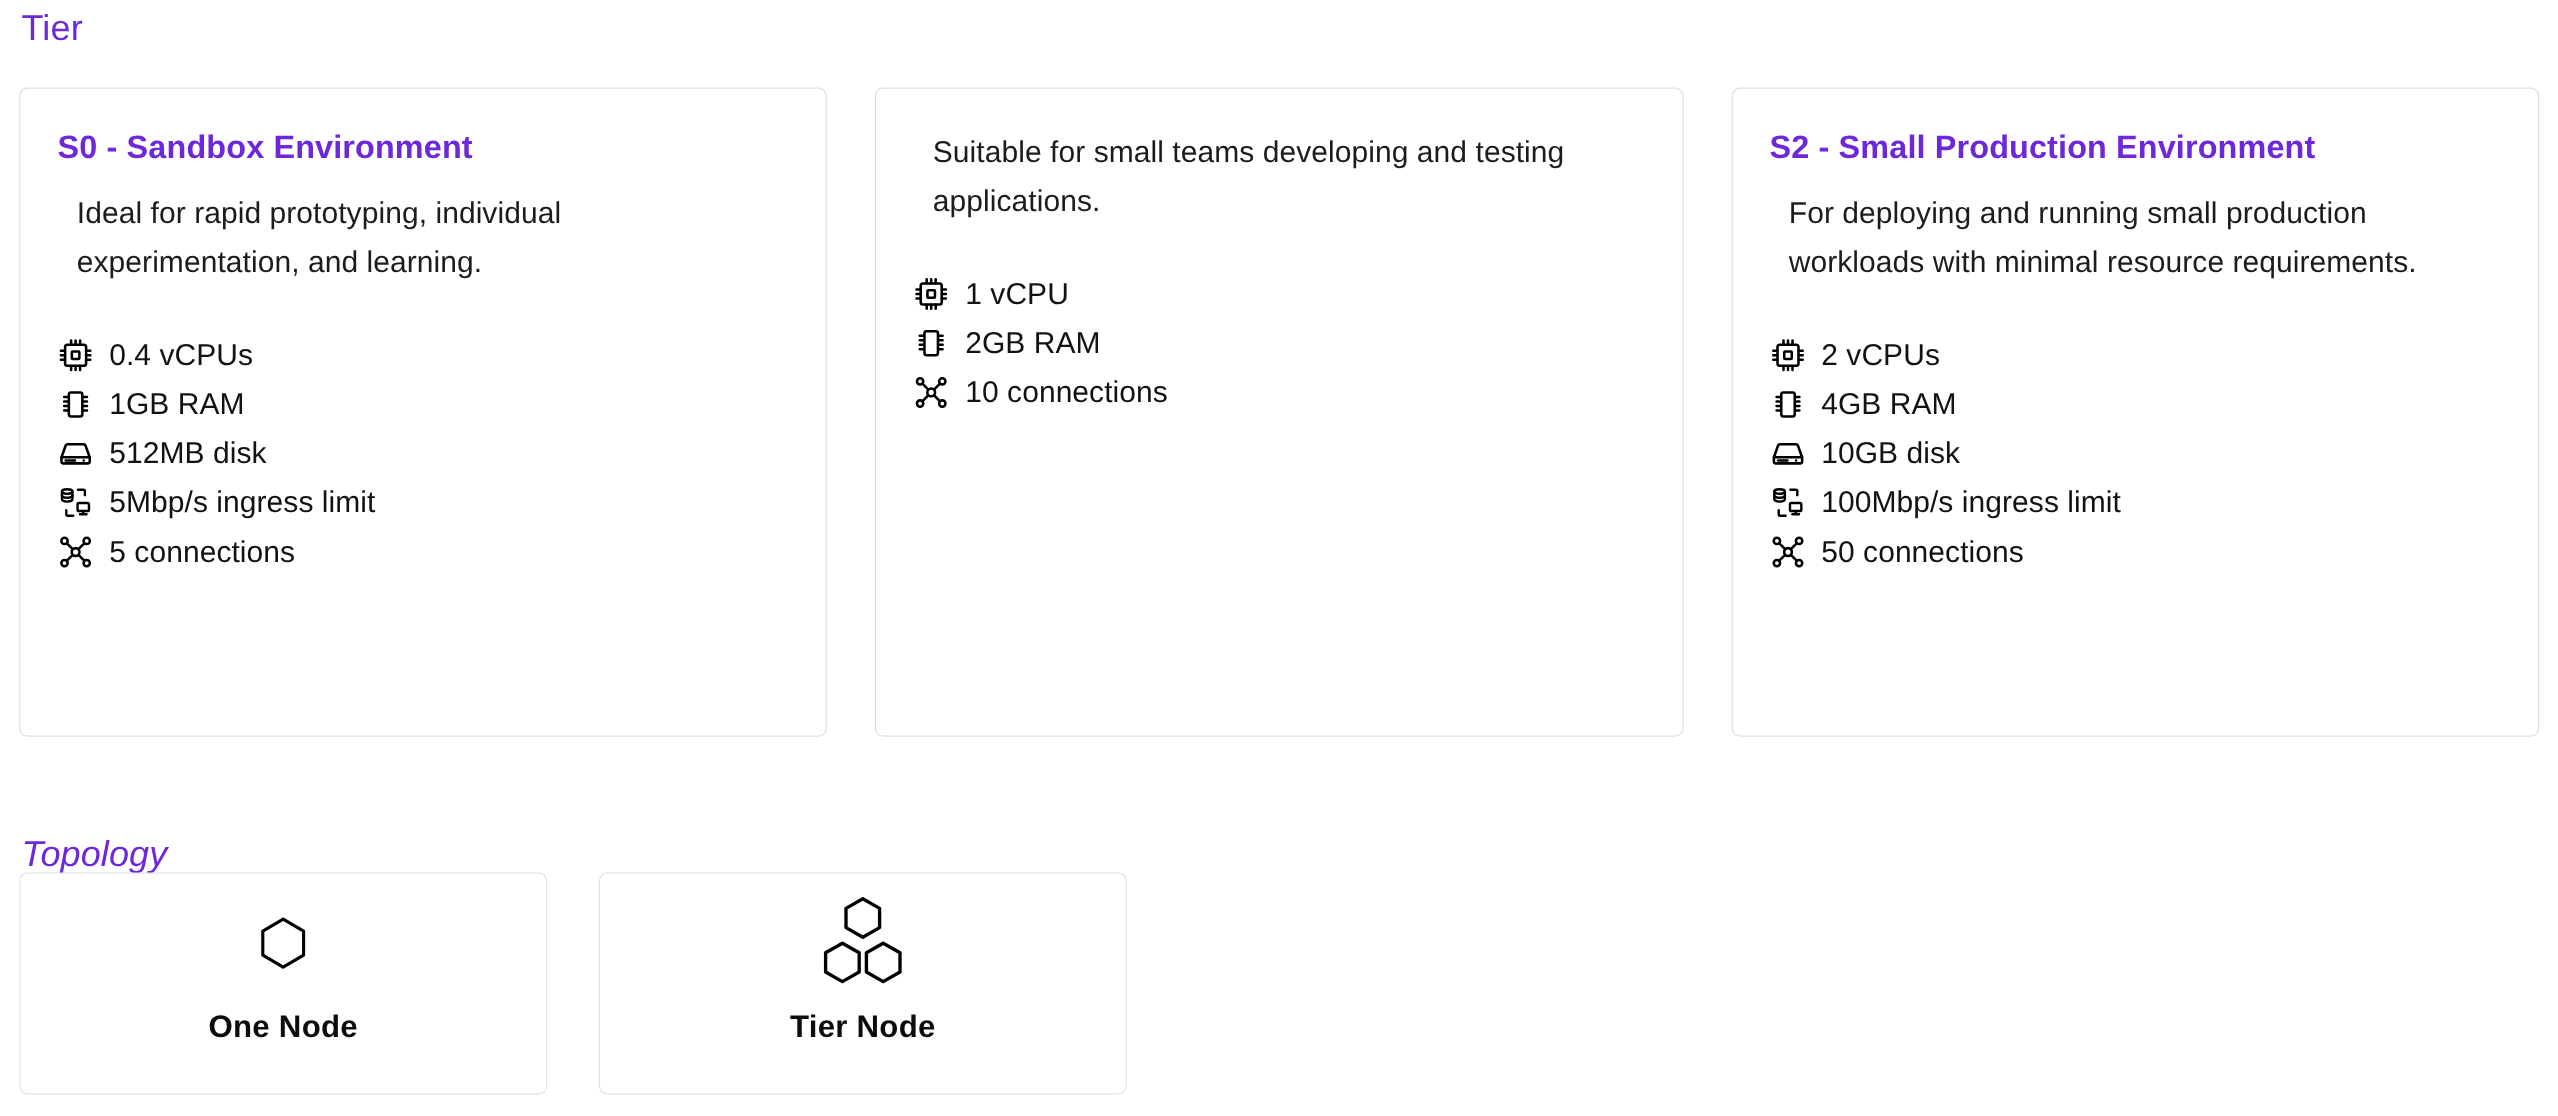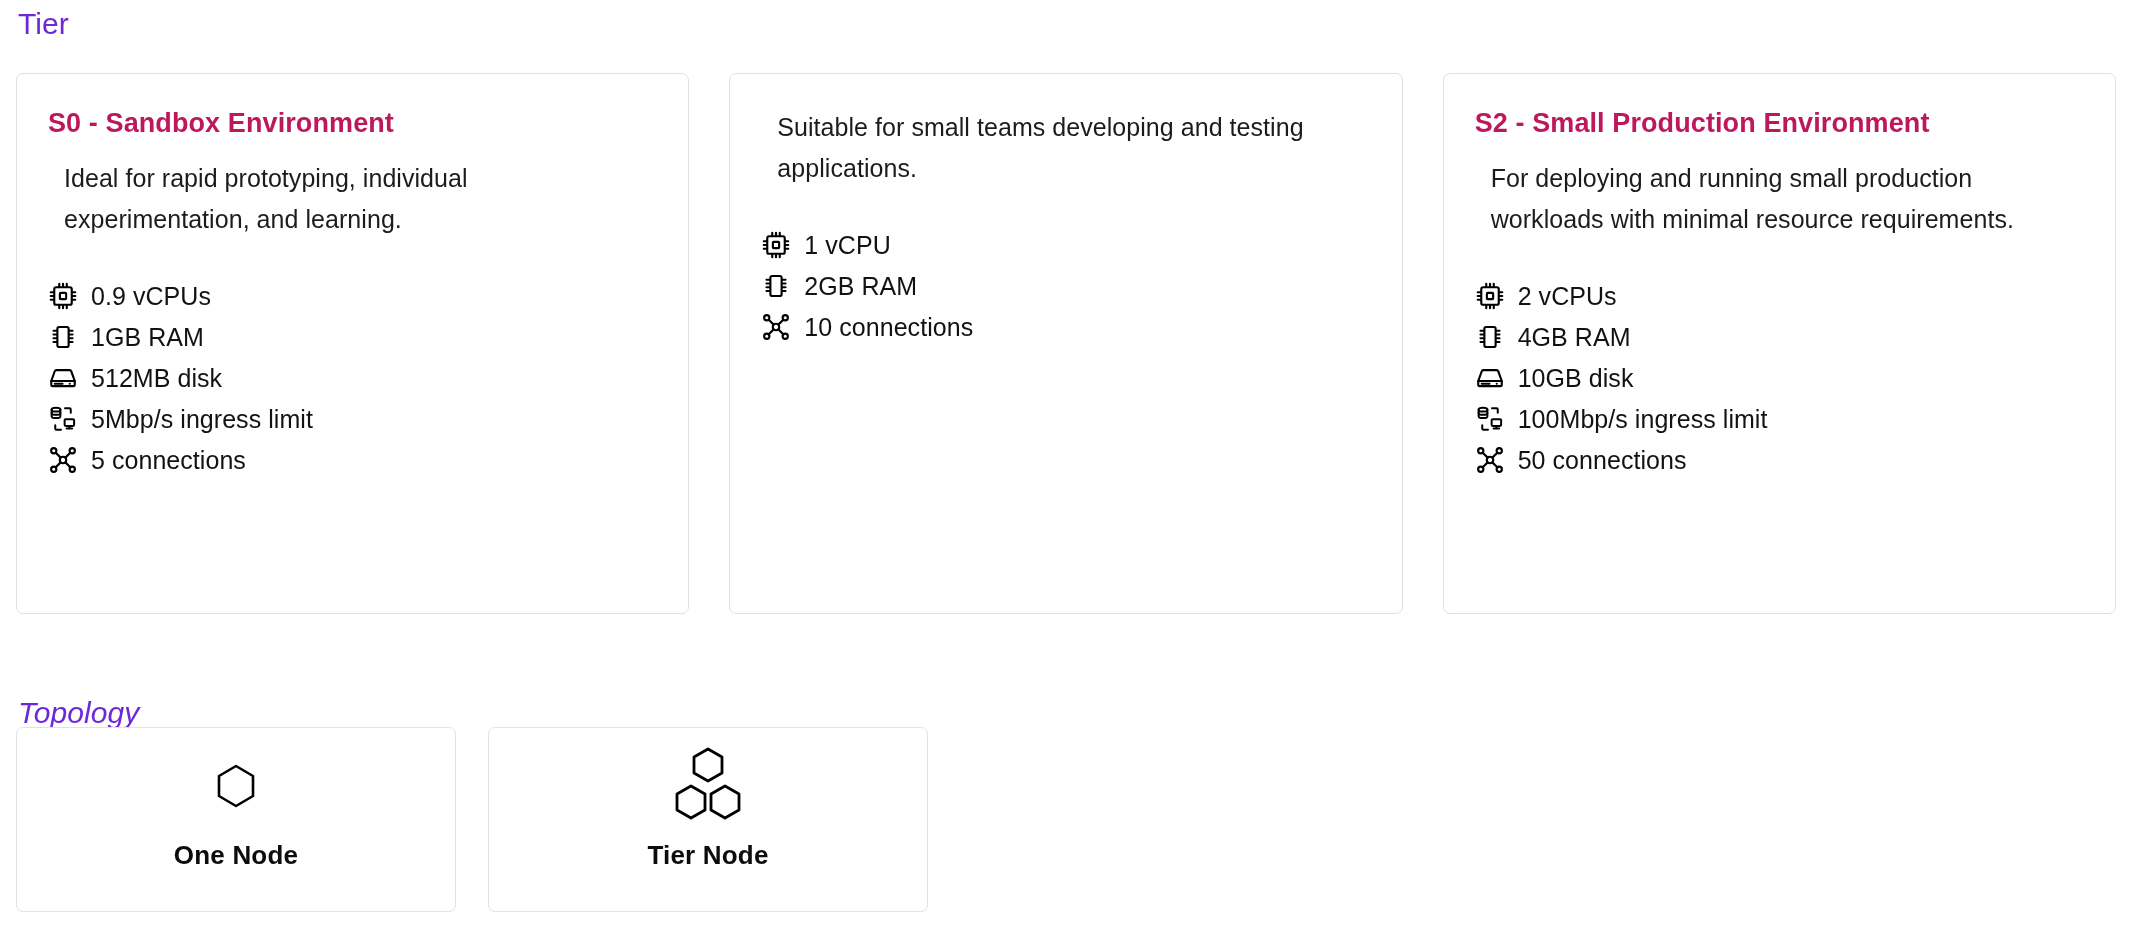--- a/index.html
+++ b/index.html
@@ -50,21 +50,21 @@
     border-radius: 7px;
     padding: 33px 31px 30px 31px;
     display: flex;
     flex-direction: column;
   }
 
   .tier-card-title {
     font-size: 27px;
     line-height: 32px;
     font-weight: 700;
-    color: #be185d;
+    color: #6d28d9;
     letter-spacing: 0.1px;
     margin-bottom: 19px;
   }
 
   .tier-card-desc {
     font-size: 25px;
     line-height: 41px;
     font-weight: 400;
     color: #1c1c1c;
     letter-spacing: 0.05px;
@@ -105,21 +105,21 @@
     letter-spacing: 0.05px;
     white-space: nowrap;
   }
 
   
   .topology-row {
     position: absolute;
     left: 16px;
     top: 727px;
     display: flex;
-    gap: 32px;
+    gap: 43px;
   }
 
   .topology-card {
     width: 440px;
     height: 185px;
     background: #ffffff;
     border: 1.6px solid #dde4e9;
     border-radius: 7px;
     display: flex;
     flex-direction: column;
@@ -160,21 +160,21 @@
         <div class="spec-list">
           <div class="spec-item">
             <span class="spec-icon">
               <svg viewBox="0 0 24 24" fill="none" stroke="currentColor" stroke-width="1.7" stroke-linecap="round" stroke-linejoin="round">
       <rect x="5" y="5" width="14" height="14" rx="1.5"></rect>
       <rect x="9.5" y="9.5" width="5" height="5" rx="0.6"></rect>
       <path d="M9 2.2v2.6M12 2.2v2.6M15 2.2v2.6M9 19.2v2.6M12 19.2v2.6M15 19.2v2.6
                M2.2 9h2.6M2.2 12h2.6M2.2 15h2.6M19.2 9h2.6M19.2 12h2.6M19.2 15h2.6"></path>
     </svg>
             </span>
-            <span class="spec-text">0.9 vCPUs</span>
+            <span class="spec-text">0.4 vCPUs</span>
           </div>
           <div class="spec-item">
             <span class="spec-icon">
               <svg viewBox="0 0 24 24" fill="none" stroke="currentColor" stroke-width="1.7" stroke-linecap="round" stroke-linejoin="round">
       <rect x="7.5" y="4" width="9" height="16" rx="1.4"></rect>
       <path d="M4.4 7h2.6M4.4 10h2.6M4.4 13h2.6M4.4 16h2.6
                M17 7h2.6M17 10h2.6M17 13h2.6M17 16h2.6"></path>
     </svg>
             </span>
             <span class="spec-text">1GB RAM</span>

